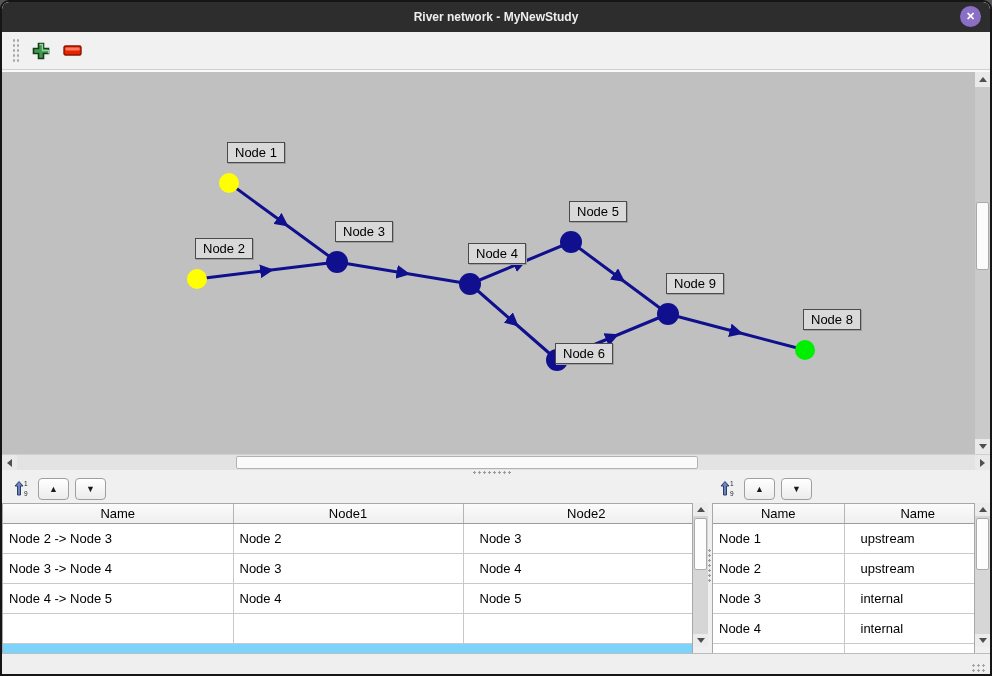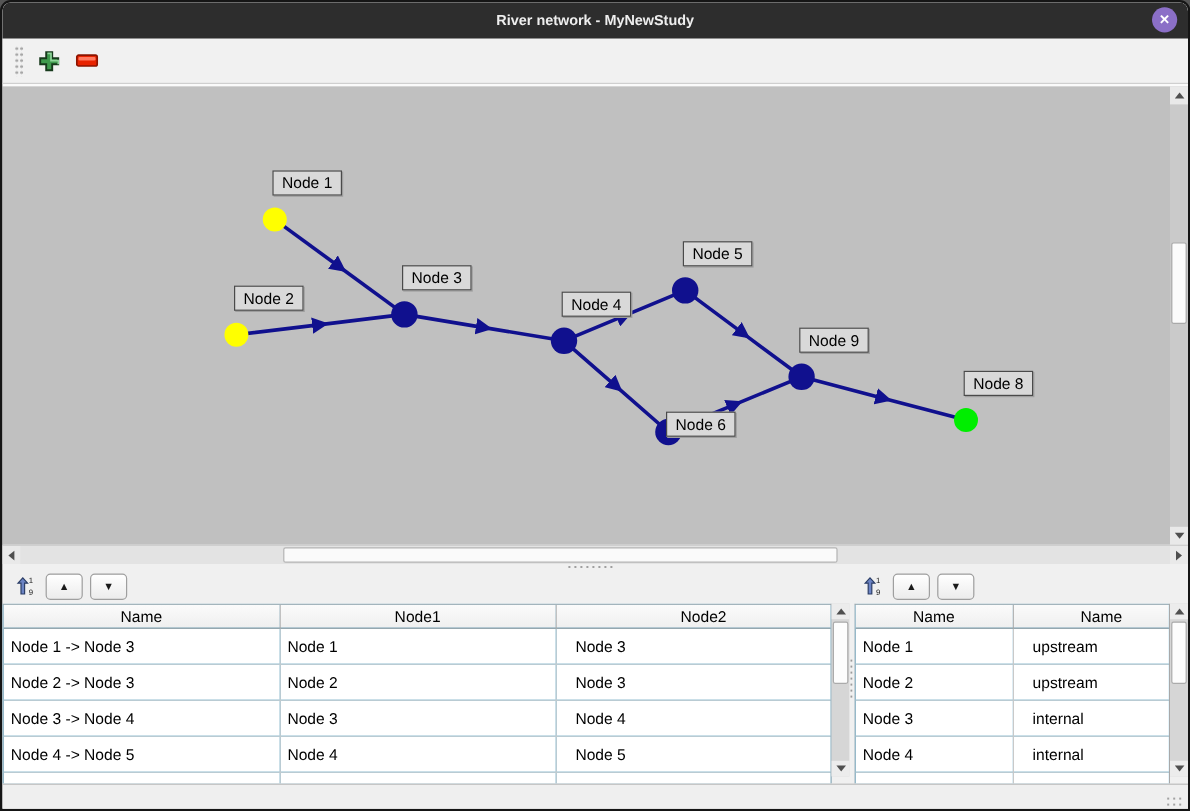--- a/index.html
+++ b/index.html
@@ -271,25 +271,20 @@
             </colgroup>
           <thead>
               <tr>
                 <th>Name</th>
                 <th>Node1</th>
                 <th>Node2</th>
               </tr>
             </thead>
           <tbody>
               <tr>
-                <td>Node 1 -&gt; Node 3</td>
-                <td>Node 1</td>
-                <td>Node 3</td>
-              </tr>
-              <tr>
                 <td>Node 2 -&gt; Node 3</td>
                 <td>Node 2</td>
                 <td>Node 3</td>
               </tr>
               <tr>
                 <td>Node 3 -&gt; Node 4</td>
                 <td>Node 3</td>
                 <td>Node 4</td>
               </tr>
               <tr>

